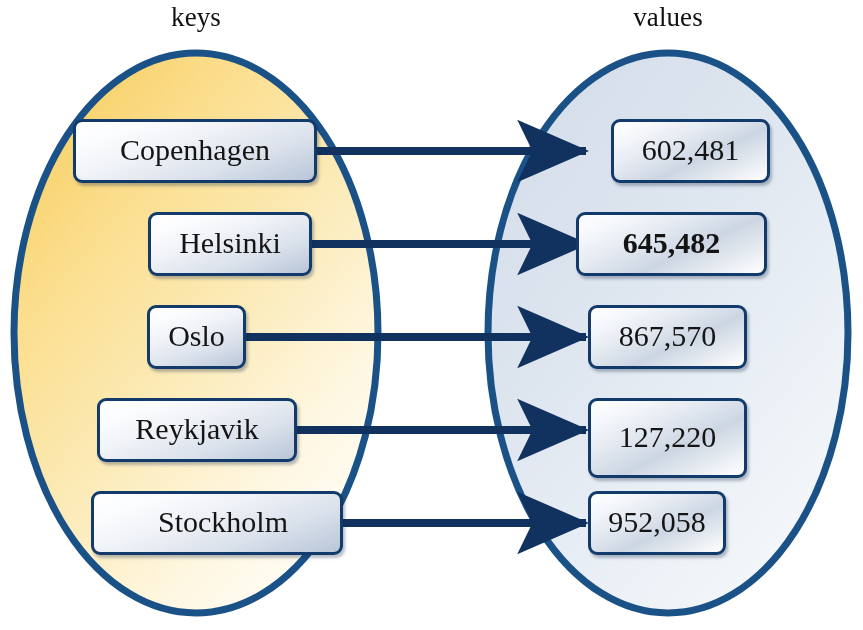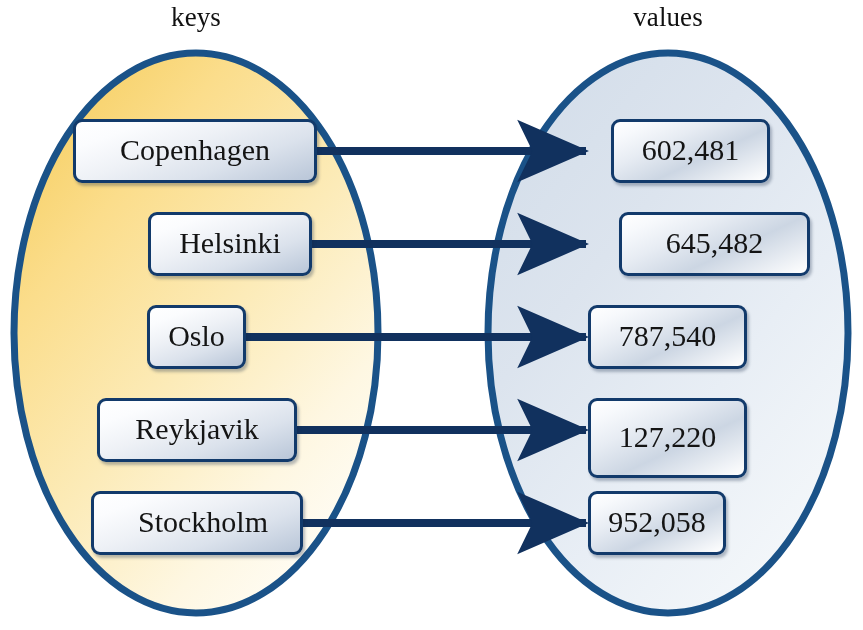--- a/index.html
+++ b/index.html
@@ -80,21 +80,21 @@
       </g>
   </svg>
 
   <div class="set-label" style="left:196px;top:2px;">keys</div>
   <div class="set-label" style="left:668px;top:2px;">values</div>
 
   <div id="nodes">
       <div class="node key" style="left: 73px; top: 119px; width: 244px; height: 64px;">Copenhagen</div>
       <div class="node value" style="left: 588px; top: 119px; width: 159px; height: 64px; margin-left: 23px;">602,481</div>
       <div class="node key" style="left: 113px; top: 212px; width: 164px; height: 64px; margin-left: 35px;">Helsinki</div>
-      <div class="node value" style="left: 619px; top: 212px; width: 191px; height: 64px;">645,482</div>
+      <div class="node value" style="left: 576px; top: 212px; width: 191px; height: 64px; font-weight: bold;">645,482</div>
       <div class="node key" style="left: 147px; top: 305px; width: 99px; height: 64px;">Oslo</div>
-      <div class="node value" style="left: 588px; top: 305px; width: 159px; height: 64px;">787,540</div>
+      <div class="node value" style="left: 588px; top: 305px; width: 159px; height: 64px;">867,570</div>
       <div class="node key" style="left: 97px; top: 398px; width: 200px; height: 64px;">Reykjavik</div>
       <div class="node value" style="left: 588px; top: 398px; width: 159px; height: 80px;">127,220</div>
-      <div class="node key" style="left: 91px; top: 491px; width: 212px; height: 64px; padding-left: 12px;">Stockholm</div>
+      <div class="node key" style="left: 91px; top: 491px; width: 252px; height: 64px; padding-left: 12px;">Stockholm</div>
       <div class="node value" style="left: 588px; top: 491px; width: 138px; height: 64px;">952,058</div>
     </div>
 </div>
 
 </body></html>

